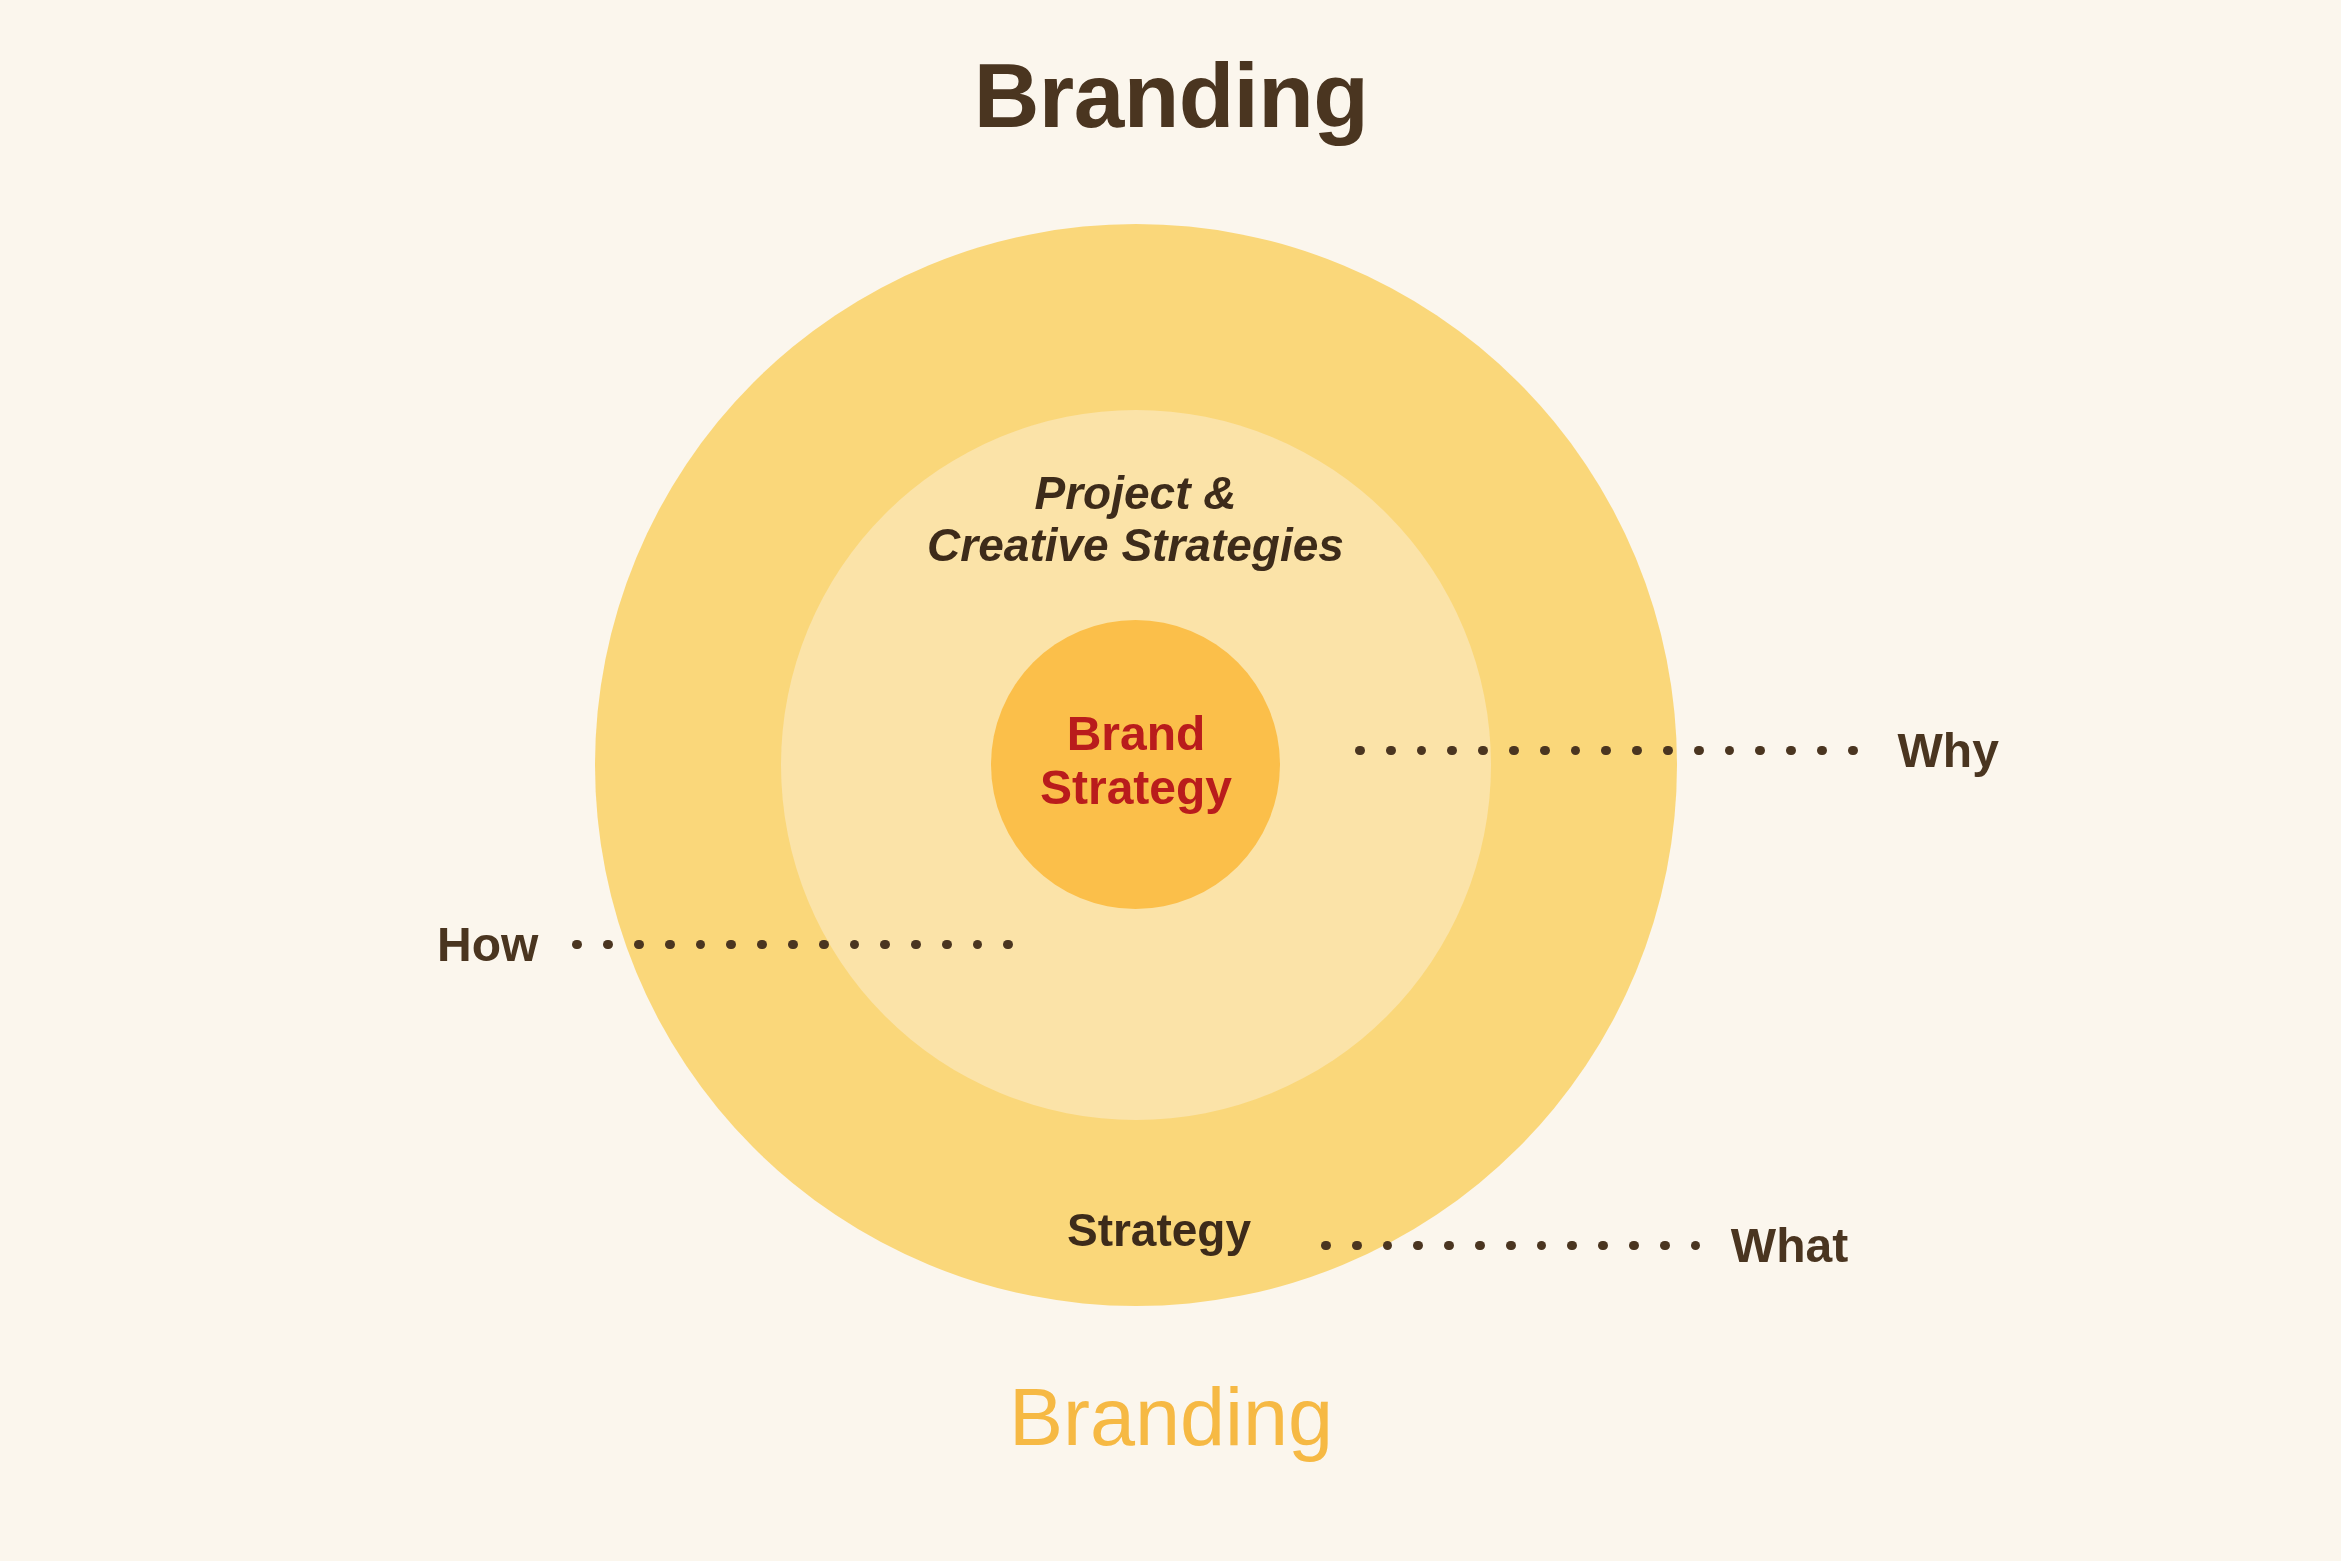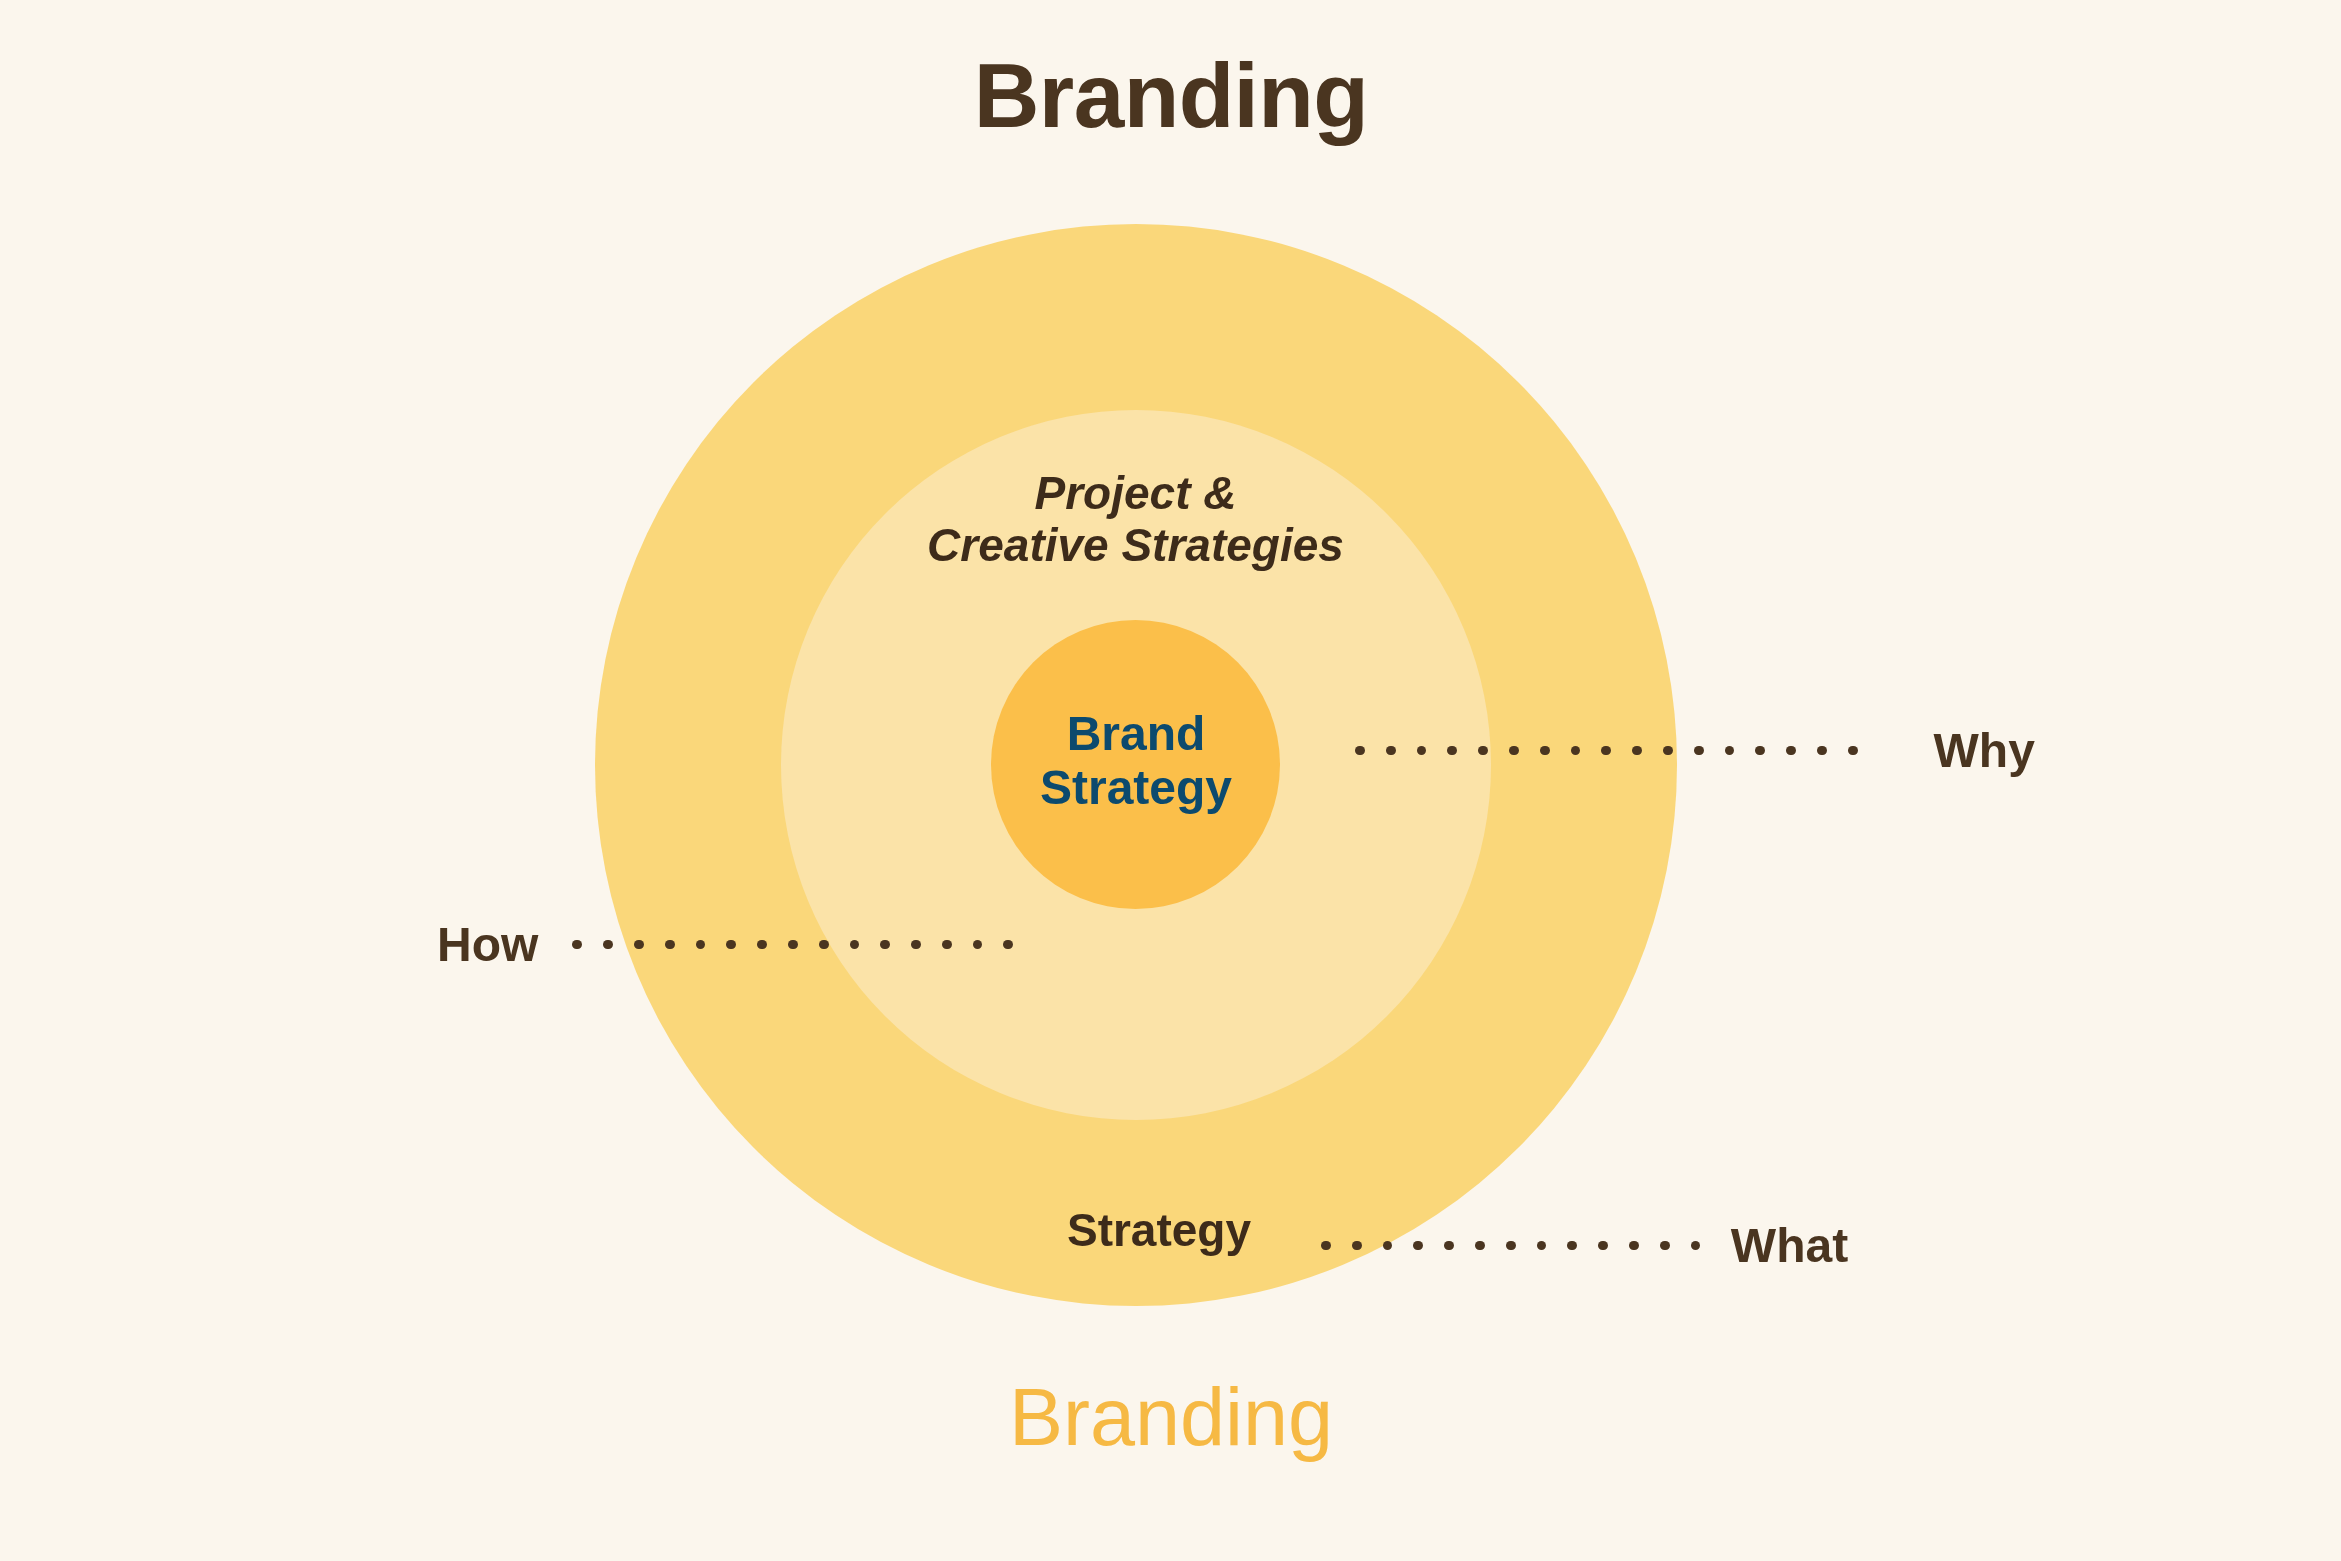--- a/index.html
+++ b/index.html
@@ -100,21 +100,21 @@
     font-size: 46px;
     font-weight: bold;
     font-style: italic;
   }
   .label-brand-strategy {
     left: 964px;
     top: 707px;
     width: 344px;
     font-size: 48px;
     font-weight: bold;
-    color: #0c4a6e;
+    color: #b91c1c;
   }
   .label-strategy {
     left: 970px;
     top: 1205px;
     width: 378px;
     font-size: 46px;
     font-weight: bold;
   }
 
   
@@ -142,21 +142,20 @@
     border-radius: 50%;
     background: #4A3520;
     margin-right: 21px;
     flex: 0 0 auto;
   }
   .dot:last-child { margin-right: 0; }
 
   .callout-why {
     left: 1355px;
     top: 720px;
-    gap: 36px;
   }
   .callout-why .dotted { margin-right: 40px; }
 
   .callout-how {
     left: 437px;
     top: 914px;
   }
   .callout-how .callout-text { margin-right: 34px; }
 
   .callout-what {

